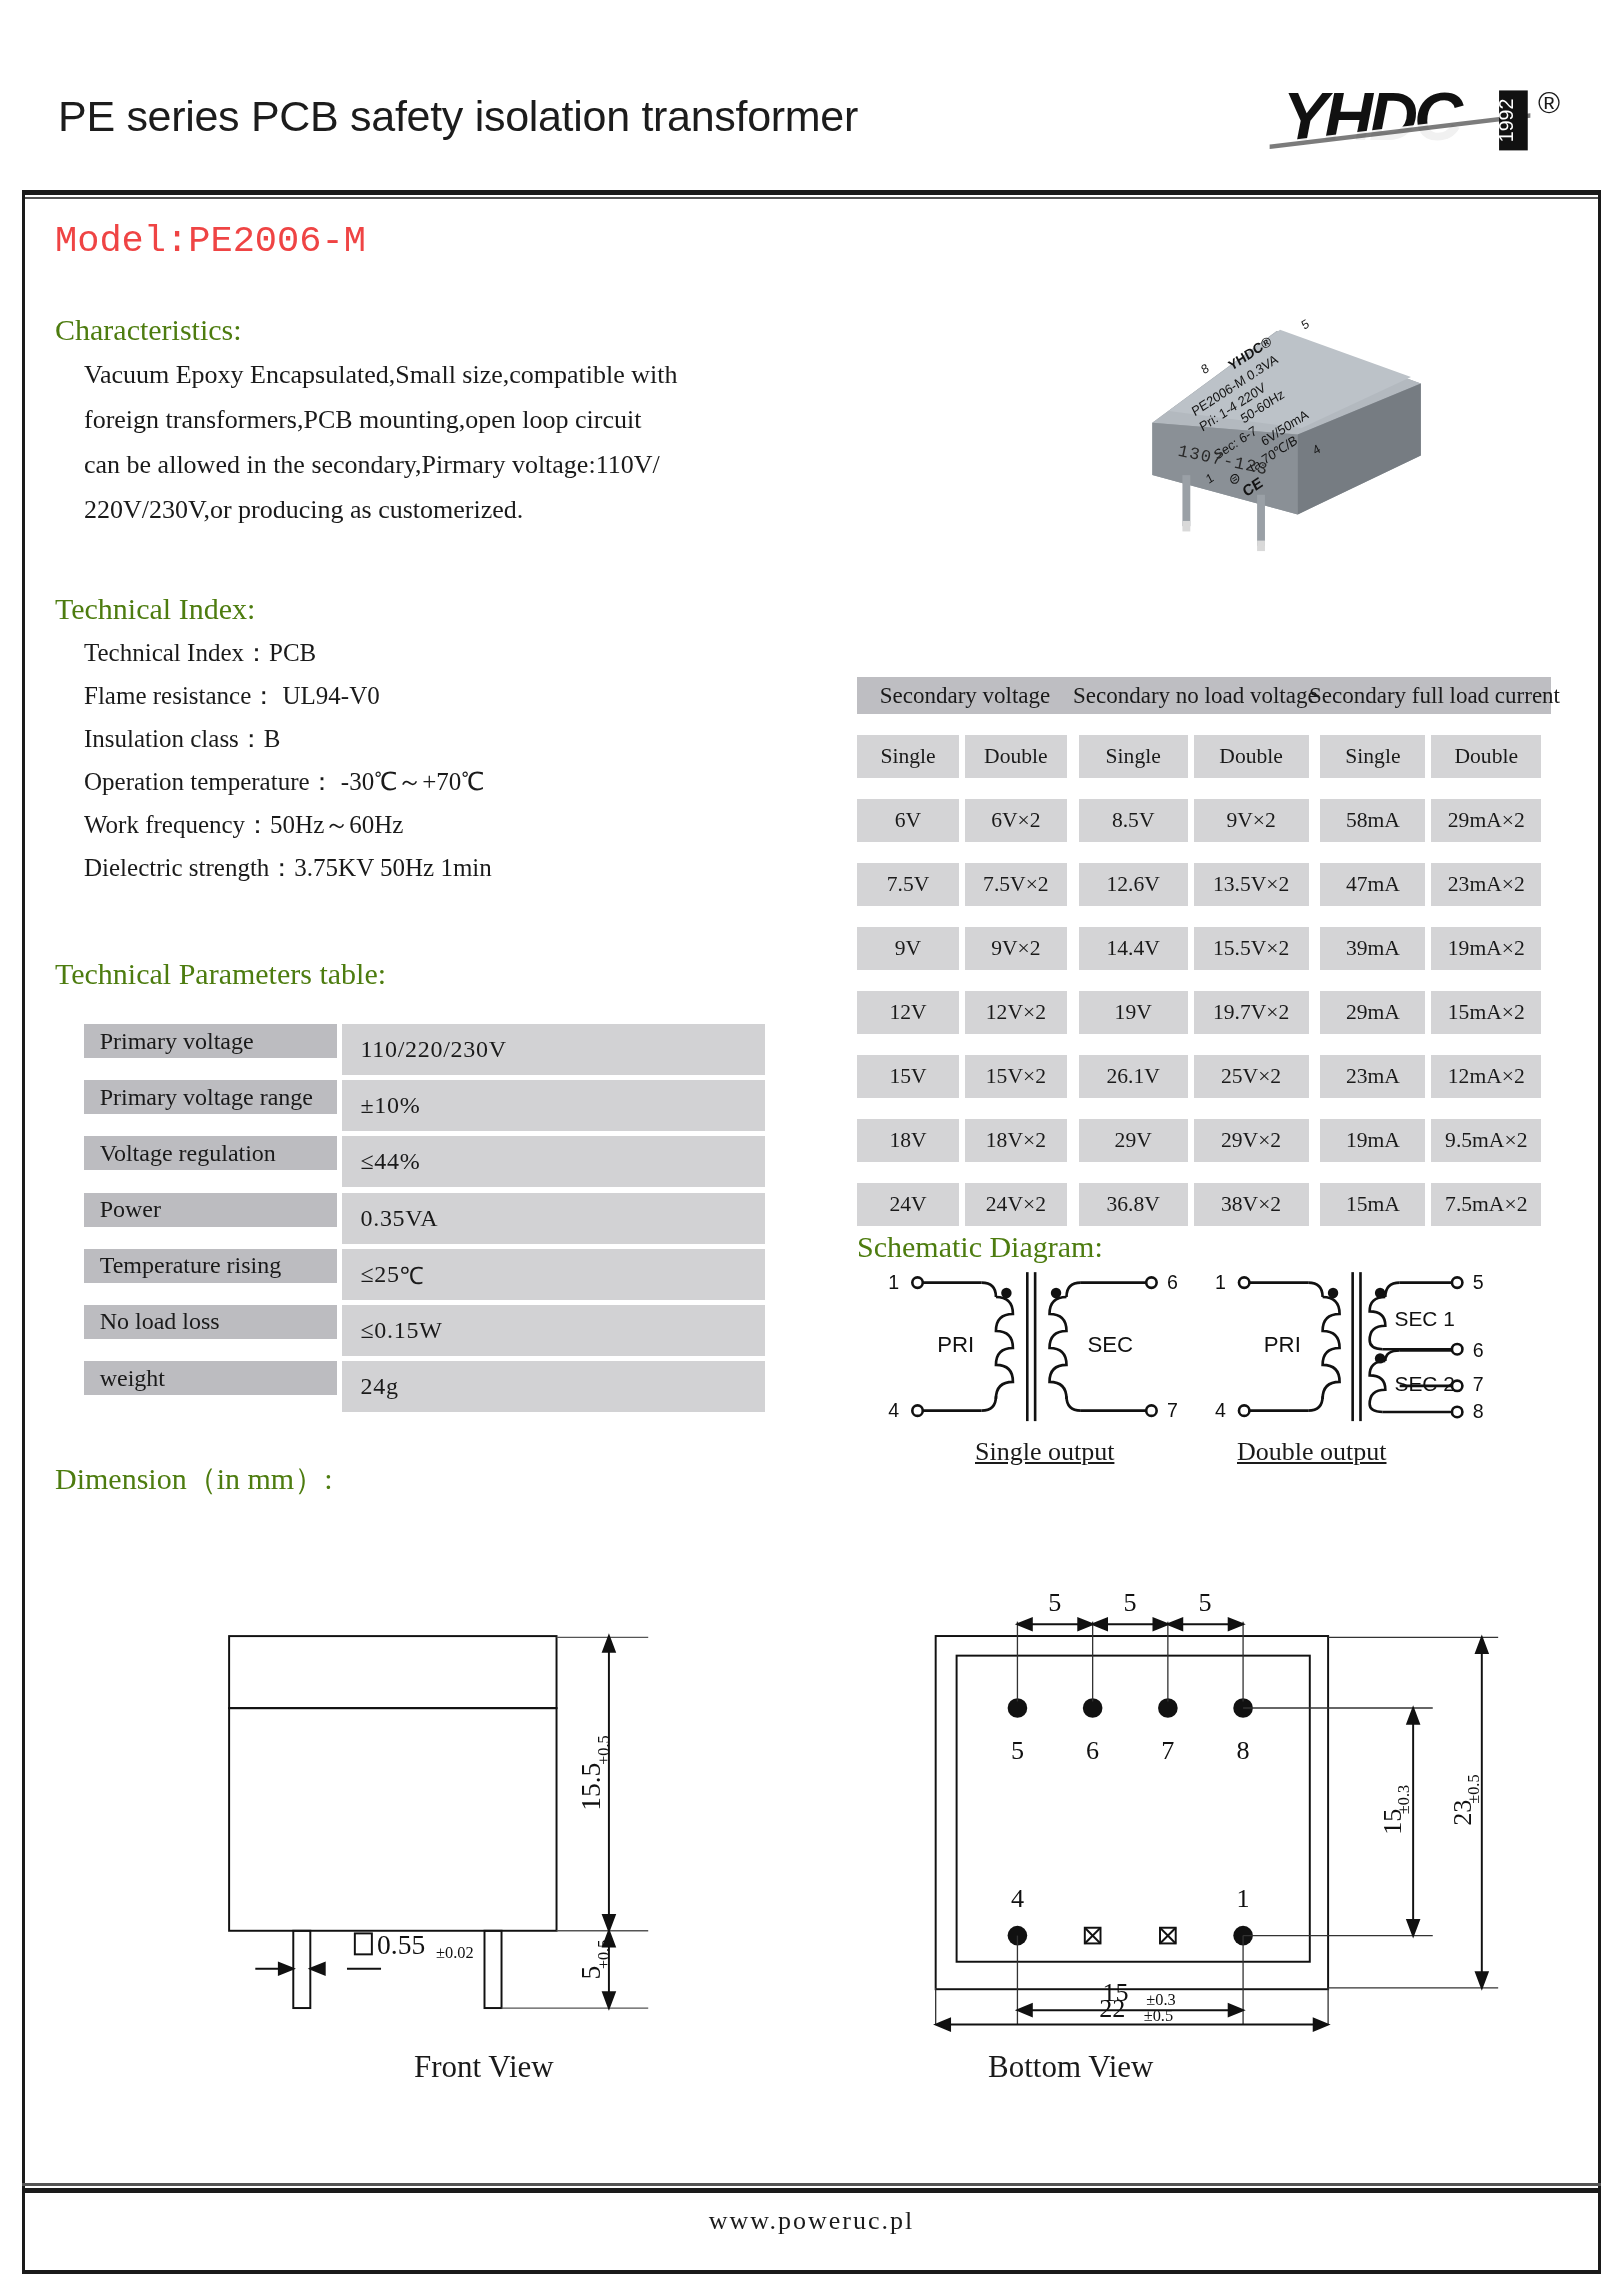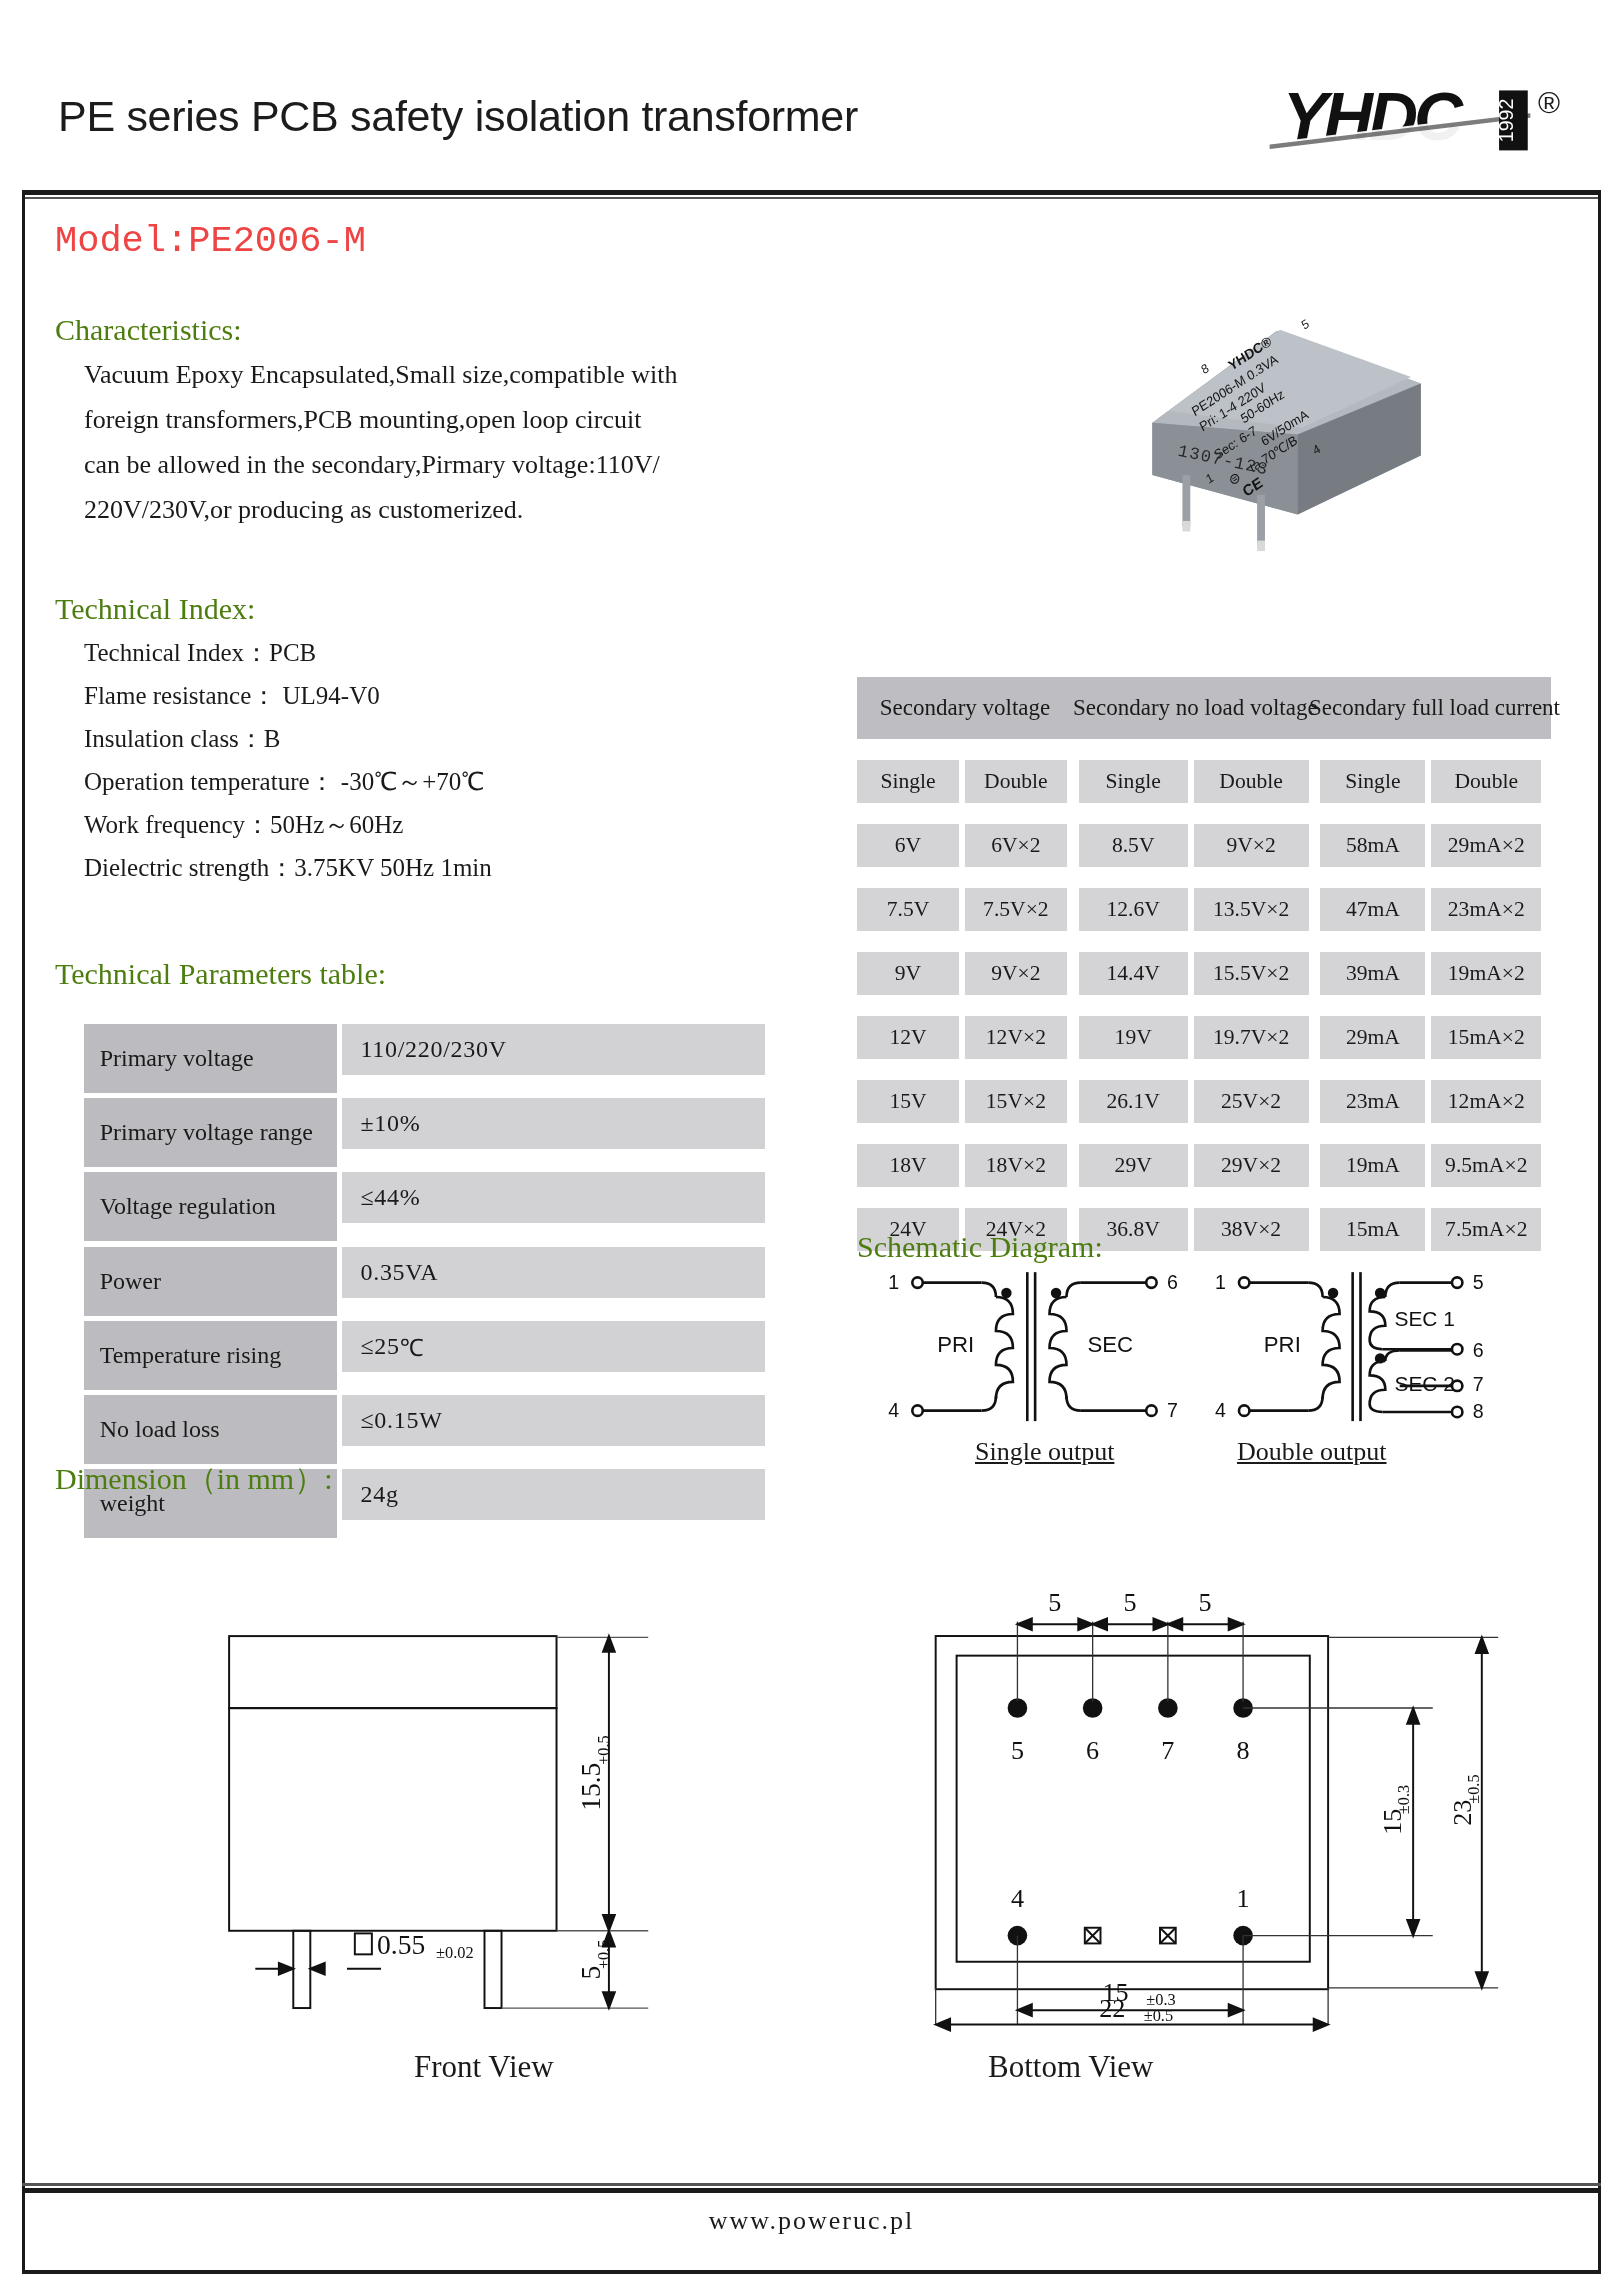--- a/index.html
+++ b/index.html
@@ -30,30 +30,30 @@
   #tech-index-body{position:absolute;left:84px;top:631px;}
   #tech-index-body div{font-size:25px;line-height:43px;white-space:nowrap;}
 
   #params-h{position:absolute;left:55px;top:946px;}
   #dim-h{position:absolute;left:55px;top:1448px;}
   #schem-h{position:absolute;left:857px;top:1219px;}
 
   
   .ptable{position:absolute;left:84px;top:1024px;width:681px;}
   .prow{display:flex;gap:5.2px;margin-bottom:5.2px;}
-  .pcell-l{width:253px;background:#bcbcc0;height:69px;display:flex;align-items:center;
+  .pcell-l{width:253px;background:#bcbcc0;height:34px;display:flex;align-items:center;
            padding-left:15.7px;box-sizing:border-box;font-size:24px;}
   .pcell-r{flex:1;background:#d2d2d4;height:51px;display:flex;align-items:center;
            padding:0 51px 0 18.3px;box-sizing:border-box;font-size:24px;
            letter-spacing:0.7px;}
   .pcell-r .unit{font-size:24px;letter-spacing:0.7px;}
 
   
   .stable{position:absolute;left:857px;top:677px;width:694px;}
-  .s-head{display:flex;background:#bebec2;height:62px;align-items:center;}
+  .s-head{display:flex;background:#bebec2;height:37px;align-items:center;}
   .s-head div{text-align:center;font-size:23px;white-space:nowrap;}
   .s-head .g1{width:216px;}
   .s-head .g2{width:236px;}
   .s-head .g3{width:242px;}
   .srow{display:flex;margin-top:21px;}
   .scell{background:#d4d4d6;height:43px;display:flex;align-items:center;justify-content:center;
          font-size:21.6px;white-space:nowrap;}
   .c1{width:102px;margin-right:5.9px;}
   .c2{width:102px;margin-right:11.8px;}
   .c3{width:109px;margin-right:5.9px;}

